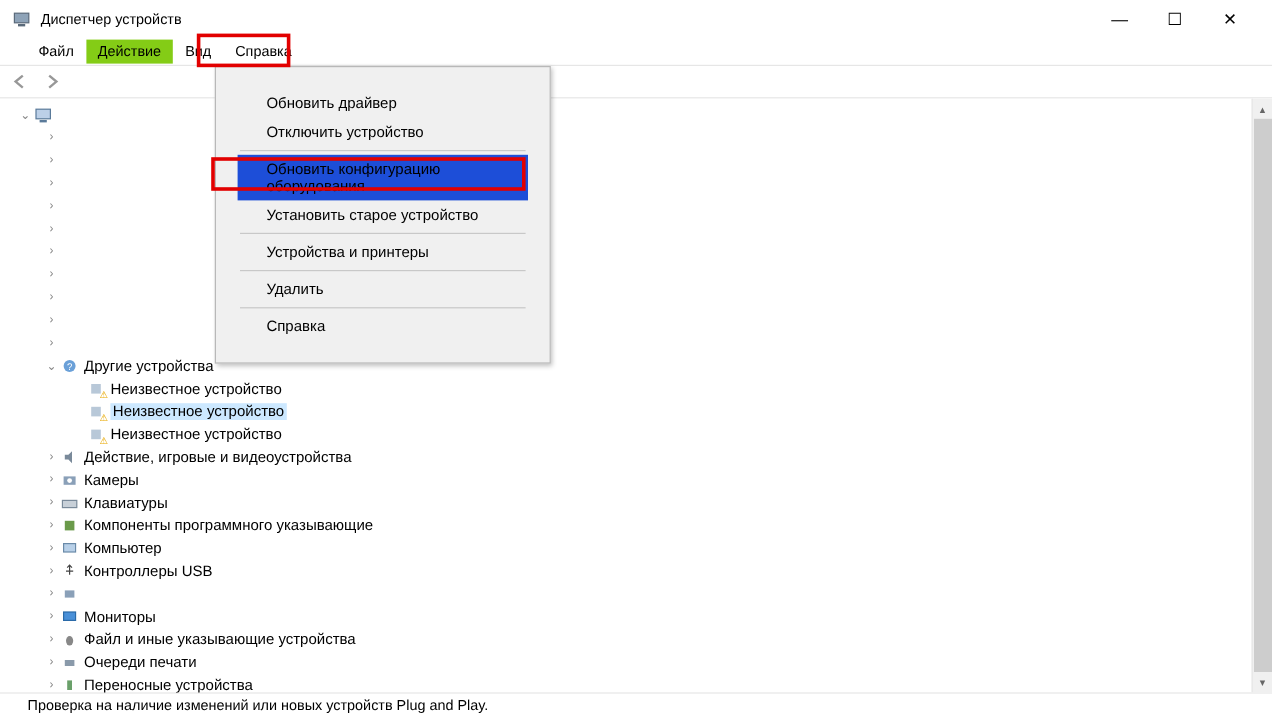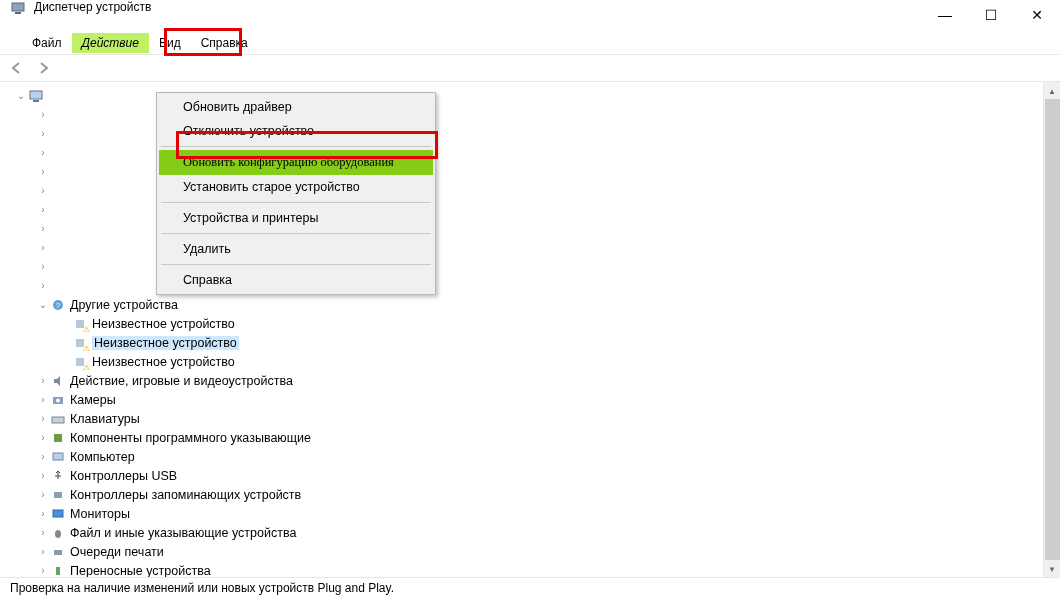--- a/index.html
+++ b/index.html
@@ -1,49 +1,49 @@
 <!DOCTYPE html>
 <html><head>
 <meta charset="utf-8">
 <style>
 * { box-sizing: border-box; margin: 0; padding: 0; font-family: 'Segoe UI', Tahoma, sans-serif; }
 body { background: #fff; width: 1060px; height: 600px; overflow: hidden; position: relative; }
 
 .window { width: 1060px; height: 600px; display: flex; flex-direction: column; background: #fff; }
 
-.titlebar { height: 32px; display: flex; align-items: flex-start; padding: 0 0 0 10px; }
+.titlebar { height: 32px; display: flex; align-items: center; padding: 0 12px 0 10px; }
 .titlebar .icon { width: 16px; height: 16px; margin-right: 8px; display:inline-block; }
 .titlebar .title { font-size: 12px; color: #000; flex: 1; }
 .controls { display: flex; }
 .ctrl { width: 46px; height: 30px; display: flex; align-items: center; justify-content: center; font-size: 14px; color:#000; }
 
 .menubar { height: 22px; display: flex; align-items: center; padding-left: 22px; font-size: 12px; }
 .menuitem { padding: 3px 10px; cursor: default; }
-.menuitem.open { background: #bef264; font-style: italic; }
+.menuitem.open { background: #84cc16; }
 
 .toolbar { height: 28px; border-top: 1px solid #e6e6e6; border-bottom: 1px solid #e6e6e6; display: flex; align-items: center; padding-left: 6px; gap:4px; }
 .toolbtn { width: 22px; height: 22px; display:flex; align-items:center; justify-content:center; opacity:0.6; }
 
 .content { flex: 1; display: flex; border-bottom: 1px solid #e6e6e6; overflow:hidden; position:relative; }
 .tree { flex: 1; padding: 4px 0 0 14px; font-size: 12.5px; color: #000; overflow:hidden; }
 .node { display: flex; align-items: center; height: 19px; }
 .expander { width: 14px; color: #888; font-size: 10px; text-align:center; display:inline-block; }
 .devicon { width: 16px; height: 16px; margin-right: 4px; display:inline-flex; align-items:center; justify-content:center; }
 .children { padding-left: 22px; }
 .selrow { background: #cce8ff; display:inline-block; padding: 0 2px; }
 
 .scroll { width: 17px; background: #f0f0f0; border-left:1px solid #e6e6e6; display:flex; flex-direction:column; align-items:center; }
 .scrollarrow { width:17px; height:17px; display:flex; align-items:center; justify-content:center; color:#666; font-size:9px; }
 .scrollthumb { width:15px; flex:1; background:#cdcdcd; margin:0 1px; }
 
-.statusbar { height: 22px; padding: 3px 10px; font-size: 12px; color: #000; }
-
-.dropdown { position: absolute; top: 55px; left: 156px; width: 280px; background: #f0f0f0; border: 1px solid #b8b8b8; box-shadow: 2px 2px 4px rgba(0,0,0,0.25); padding: 2px; z-index: 10; font-size:12.5px;margin-top:37px; }
+.statusbar { height: 22px; padding: 3px 23px; font-size: 12px; color: #000; }
+
+.dropdown { position: absolute; top: 55px; left: 179px; width: 280px; background: #f0f0f0; border: 1px solid #b8b8b8; box-shadow: 2px 2px 4px rgba(0,0,0,0.25); padding: 18px; z-index: 10; font-size:12.5px; }
 .ddrow { padding: 5px 24px; cursor: default; }
-.ddrow.hl { background: #84cc16; color:#000;font-family:Liberation Serif, serif; }
+.ddrow.hl { background: #1d4ed8; color:#000; }
 .ddsep { height: 1px; background: #c8c8c8; margin: 3px 2px; }
 
 .redbox { position: absolute; border: 3px solid #e20000; pointer-events:none; z-index:20; }
 .rb1 { top: 28px; left: 164px; width: 78px; height: 28px; }
 .rb2 { top: 131px; left: 176px; width: 262px; height: 28px; }
 .warn { position:relative; }
 .warn::after { content:"⚠"; position:absolute; font-size:8px; color:#e8a800; right:-2px; bottom:-2px; }
 </style>
 </head>
 <body>
@@ -235,21 +235,20 @@
             </span>
             <span>Контроллеры USB</span>
           </div>
         <div class="node">
             <span class="expander">›</span>
             <span class="devicon">
               <svg width="12" height="12">
                 <rect x="2" y="3" width="8" height="6" fill="#8aa0b8"></rect>
               </svg>
             </span>
-            <span>Контроллеры запоминающих устройств</span>
           </div>
         <div class="node">
             <span class="expander">›</span>
             <span class="devicon">
               <svg width="12" height="12">
                 <rect x="1" y="2" width="10" height="7" fill="#4a90d8" stroke="#2a6aa8"></rect>
               </svg>
             </span>
             <span>Мониторы</span>
           </div>

